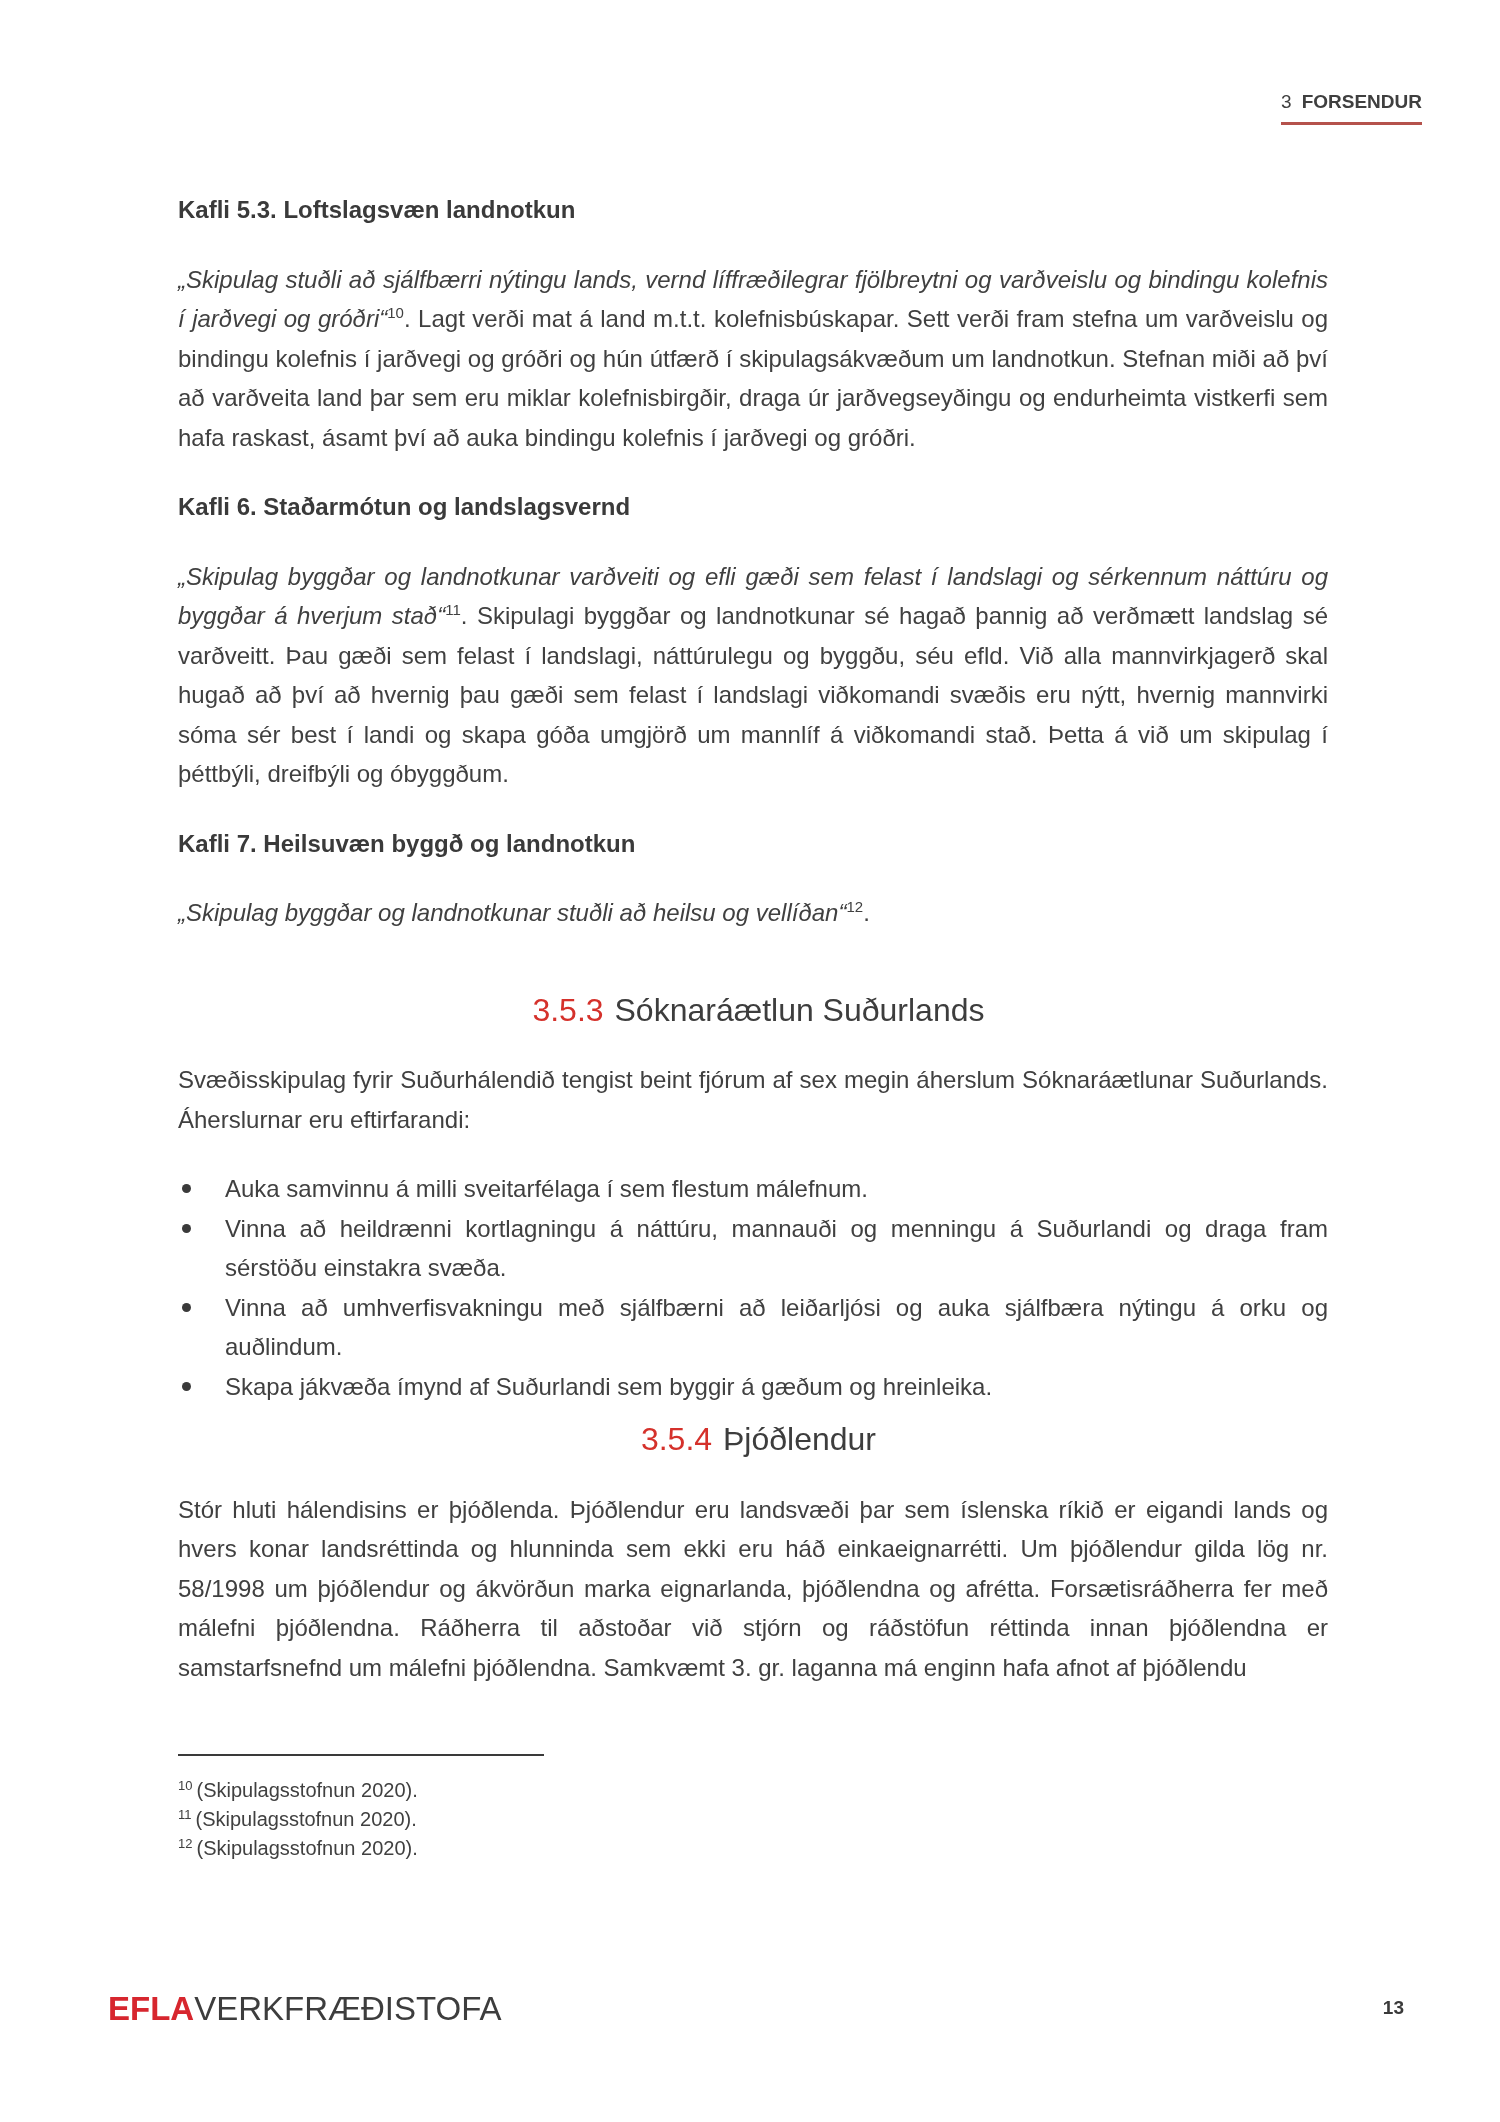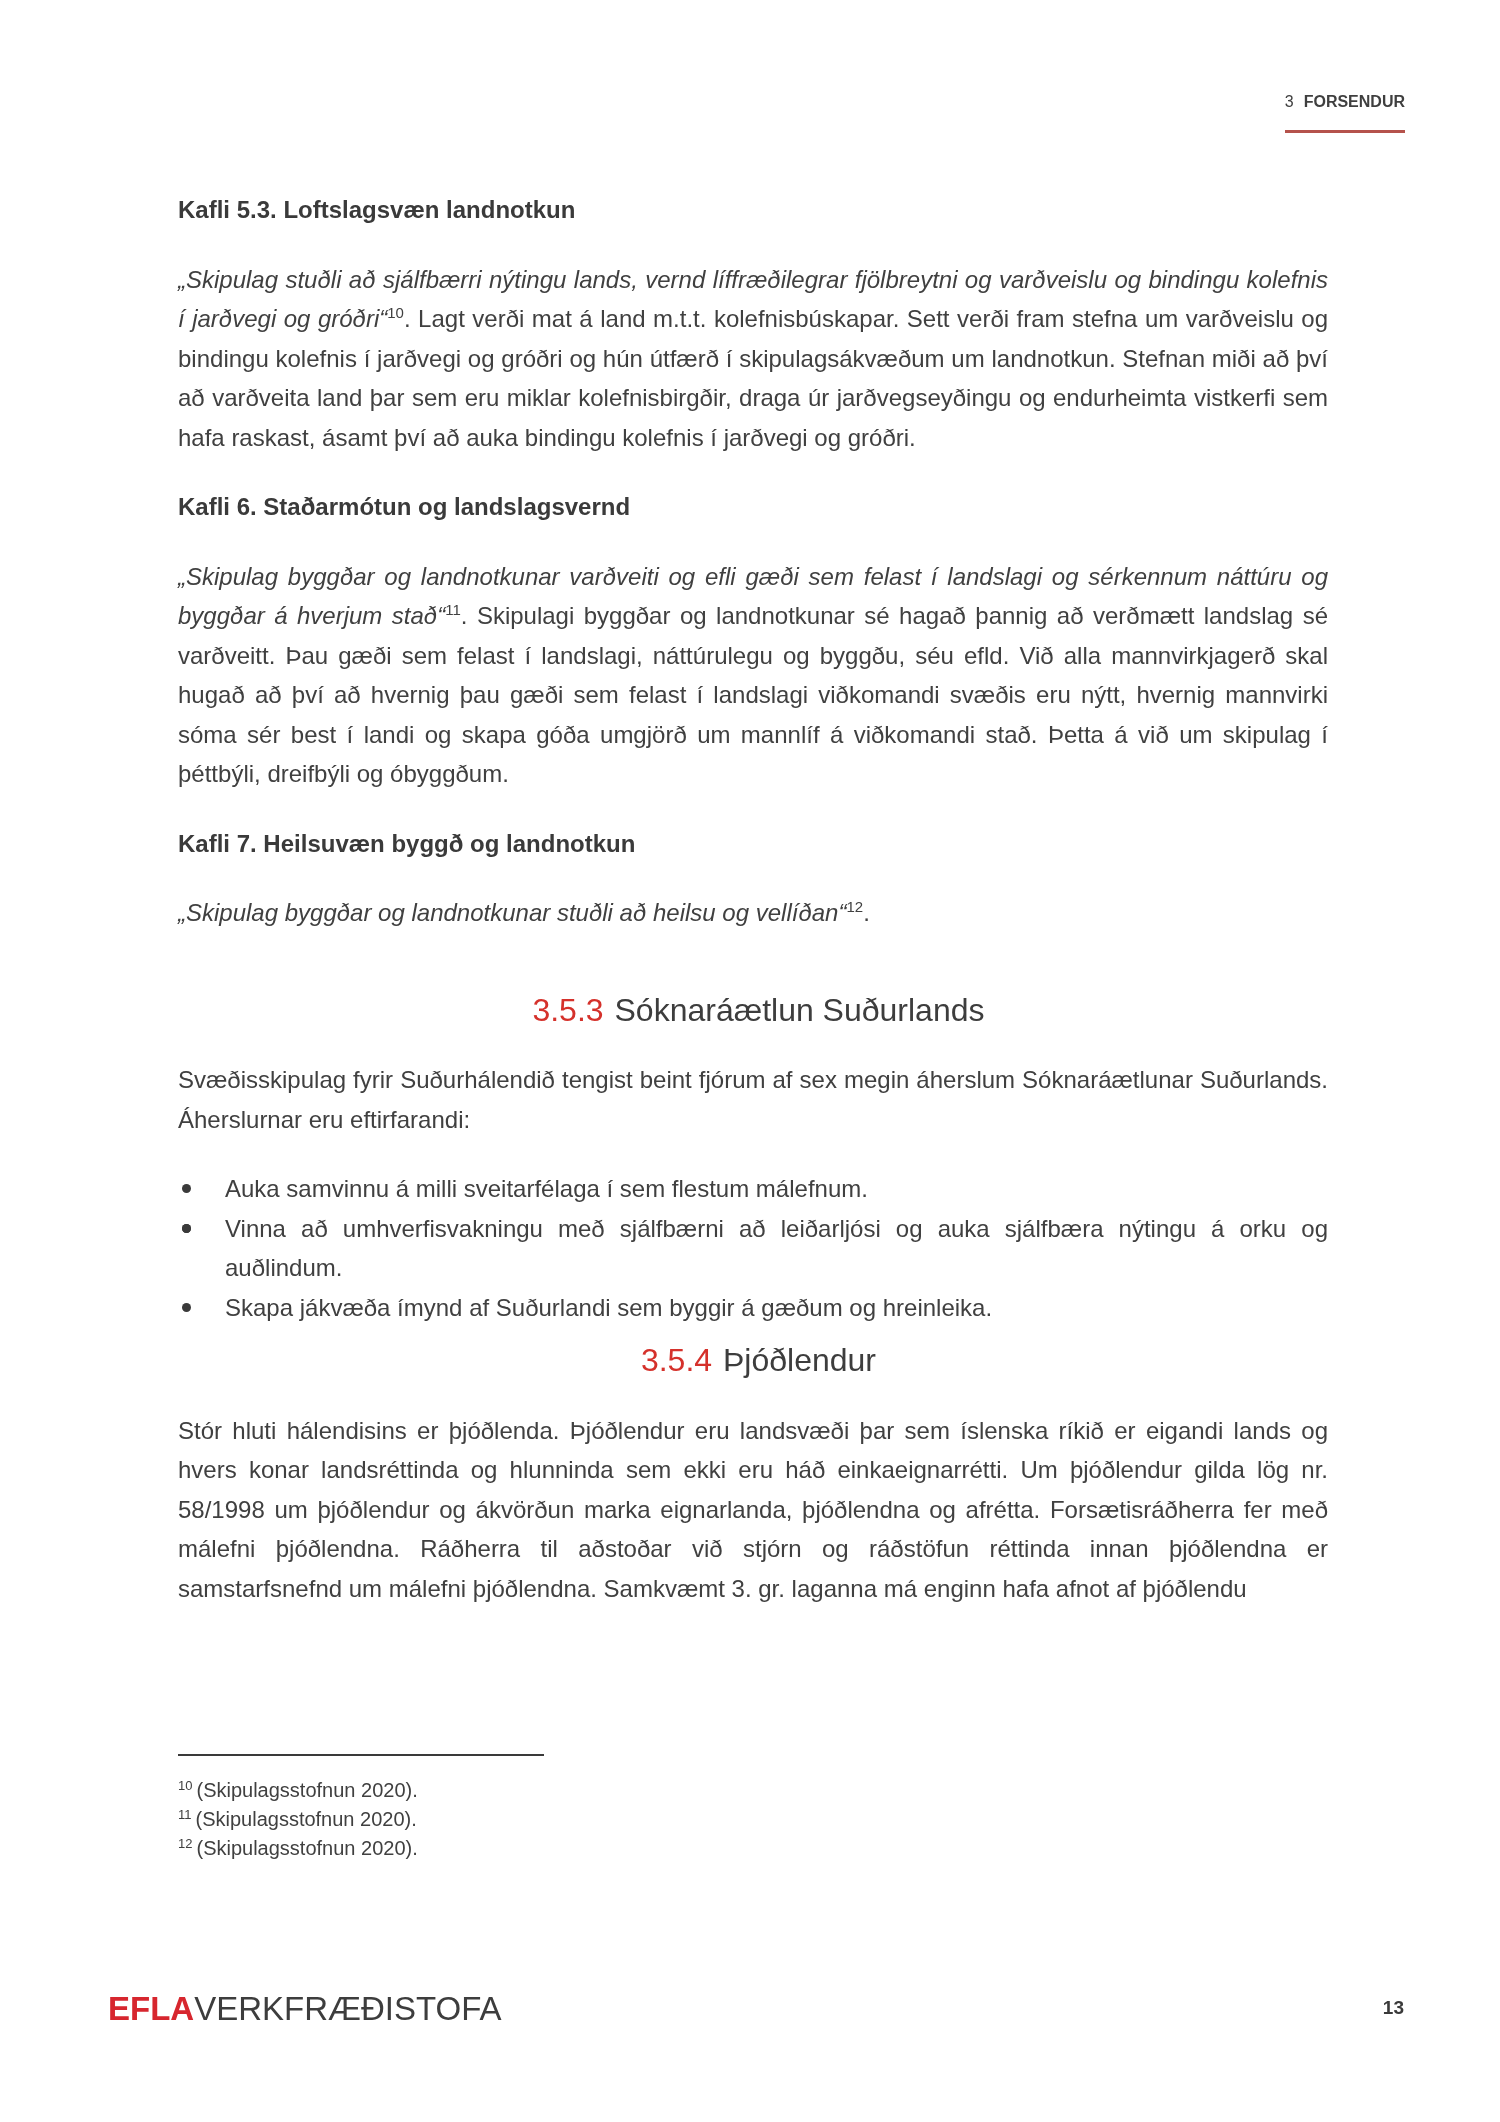--- a/index.html
+++ b/index.html
@@ -2,23 +2,23 @@
 <html><head>
 <meta charset="utf-8">
 <style>
   html, body { margin: 0; padding: 0; background: #ffffff; }
   body {
     width: 1500px; height: 2122px; position: relative; overflow: hidden;
     font-family: "Liberation Sans", "DejaVu Sans", sans-serif;
     color: #404040;
   }
   .header {
-    position: absolute; top: 90px; right: 95px;
-    font-size: 16px; font-weight: bold; color: #3f3f3f;
-    border-bottom: 3px solid #b5524c; padding-bottom: 16px; line-height: 24px;
+    position: absolute; top: 90px; right: 78px;
+    font-size: 19px; font-weight: bold; color: #3f3f3f;
+    border-bottom: 3px solid #b5524c; padding-bottom: 8px; line-height: 24px;
   }
   .header .num { margin-right: 10px; font-weight: normal; }
   .content {
     position: absolute; left: 178px; top: 190px; width: 1150px;
     font-size: 24px; line-height: 39.5px;
   }
   p { margin: 0; }
   .h-kafli { font-weight: bold; color: #3a3a3a; margin-bottom: 30px; }
   .para { margin-bottom: 30px; text-align: justify; }
   .para-tight { margin-bottom: 58px; }
@@ -63,21 +63,21 @@
   <p class="h-kafli">Kafli 6. Staðarmótun og landslagsvernd</p>
   <p class="para"><i>„Skipulag byggðar og landnotkunar varðveiti og efli gæði sem felast í landslagi og sérkennum náttúru og byggðar á hverjum stað“</i><sup>11</sup><span>. Skipulagi byggðar og landnotkunar sé hagað þannig að verðmætt landslag sé varðveitt. Þau gæði sem felast í landslagi, náttúrulegu og byggðu, séu efld. Við alla mannvirkjagerð skal hugað að því að hvernig þau gæði sem felast í landslagi viðkomandi svæðis eru nýtt, hvernig mannvirki sóma sér best í landi og skapa góða umgjörð um mannlíf á viðkomandi stað. Þetta á við um skipulag í þéttbýli, dreifbýli og óbyggðum.</span></p>
 
   <p class="h-kafli">Kafli 7. Heilsuvæn byggð og landnotkun</p>
   <p class="para para-tight"><i>„Skipulag byggðar og landnotkunar stuðli að heilsu og vellíðan“</i><sup>12</sup><span>.</span></p>
 
   <p class="subhead"><span class="snum">3.5.3</span><span>Sóknaráætlun Suðurlands</span></p>
   <p class="para">Svæðisskipulag fyrir Suðurhálendið tengist beint fjórum af sex megin áherslum Sóknaráætlunar Suðurlands. Áherslurnar eru eftirfarandi:</p>
   <ul class="bullets">
     <li><span class="dot"></span><span>Auka samvinnu á milli sveitarfélaga í sem flestum málefnum.</span></li>
-    <li><span class="dot"></span></li>
+    <li><span class="dot"></span><span>Vinna að heildrænni kortlagningu á náttúru, mannauði og menningu á Suðurlandi og draga fram sérstöðu einstakra svæða.</span></li>
     <li><span class="dot"></span><span>Vinna að umhverfisvakningu með sjálfbærni að leiðarljósi og auka sjálfbæra nýtingu á orku og auðlindum.</span></li>
     <li><span class="dot"></span><span>Skapa jákvæða ímynd af Suðurlandi sem byggir á gæðum og hreinleika.</span></li>
   </ul>
 
   <p class="subhead"><span class="snum">3.5.4</span><span>Þjóðlendur</span></p>
   <p class="para">Stór hluti hálendisins er þjóðlenda. Þjóðlendur eru landsvæði þar sem íslenska ríkið er eigandi lands og hvers konar landsréttinda og hlunninda sem ekki eru háð einkaeignarrétti. Um þjóðlendur gilda lög nr. 58/1998 um þjóðlendur og ákvörðun marka eignarlanda, þjóðlendna og afrétta. Forsætisráðherra fer með málefni þjóðlendna. Ráðherra til aðstoðar við stjórn og ráðstöfun réttinda innan þjóðlendna er samstarfsnefnd um málefni þjóðlendna. Samkvæmt 3. gr. laganna má enginn hafa afnot af þjóðlendu</p>
 </div>
 
 <div class="footnote-rule"></div>
 <div class="footnotes">

